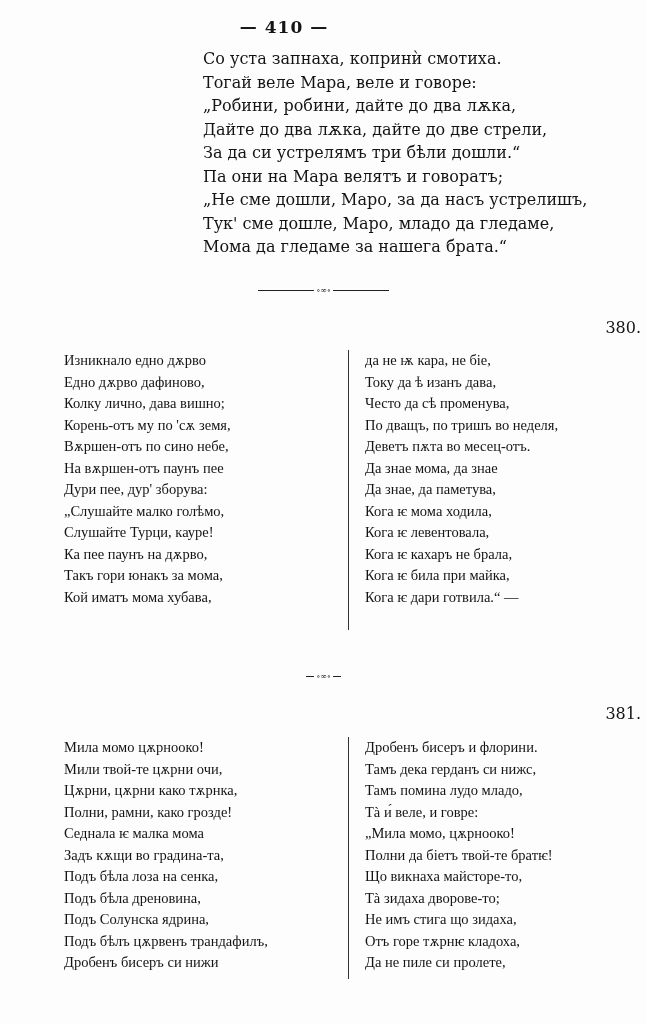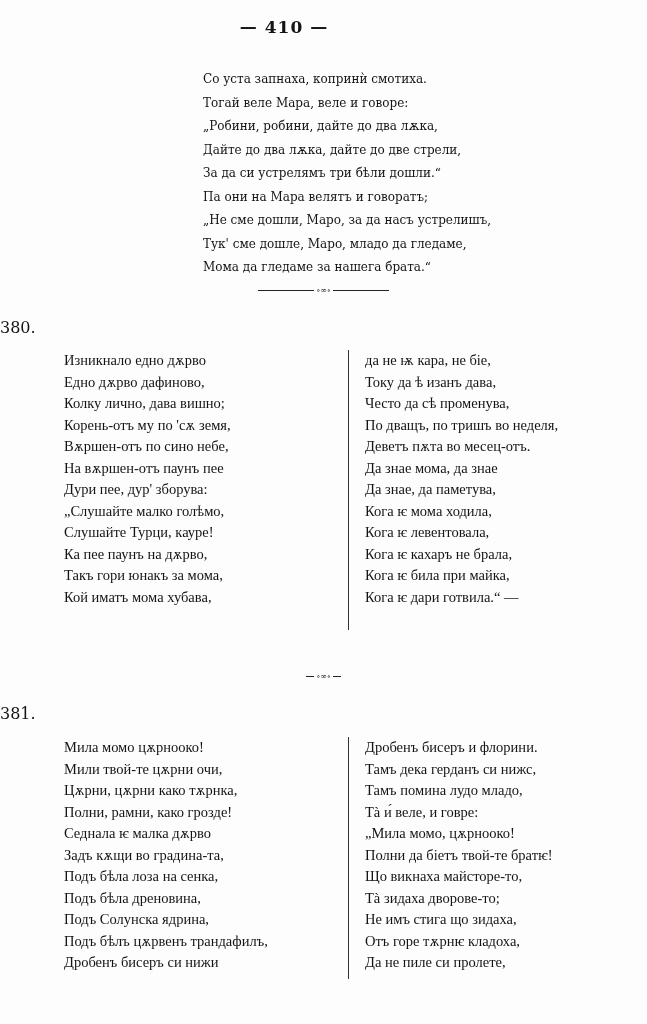--- a/index.html
+++ b/index.html
@@ -6,33 +6,33 @@
   body {
     width: 647px; height: 1024px; background: #fdfdfd; color: #141414;
     font-family: "DejaVu Serif", "Liberation Serif", serif;
     position: relative; overflow: hidden;
   }
   .page-num {
     position: absolute; top: 17px; left: 0; width: 568px; text-align: center;
     font-size: 17px; font-weight: bold; letter-spacing: 1px;
   }
   .intro {
-    position: absolute; left: 203px; top: 68px;
-    font-size: 12px; line-height: 23.5px; white-space: nowrap;
+    position: absolute; left: 203px; top: 47px;
+    font-size: 16px; line-height: 23.5px; white-space: nowrap;
   }
   .line { display: block; white-space: nowrap; }
   .orn {
     position: absolute; left: 0; width: 647px; text-align: center;
   }
   .orn .rule {
     display: inline-block; width: 56px; height: 1px; background: #222; vertical-align: middle;
   }
   .orn .mark { display: inline-block; font-size: 8px; vertical-align: middle; margin: 0 2px; }
   .song-num {
-    position: absolute; left: 0; width: 641px; text-align: left;
+    position: absolute; left: 0; width: 641px; text-align: right;
     font-size: 16px;
   }
   .col {
     position: absolute; font-size: 14.5px; line-height: 21.5px; white-space: nowrap; font-family: Liberation Serif, serif;
   }
   .divider {
     position: absolute; width: 1px; background: #333;
   }
 </style>
 </head>
@@ -94,21 +94,21 @@
   <span class="rule" style="width:8px;"></span><span class="mark">∘∞∘</span><span class="rule" style="width:8px;"></span>
 </div>
 
 <div class="song-num" style="top:704px;">381.</div>
 
 <div class="col" style="left:64px; top:737px;">
   <span class="line">Мила момо цѫрнооко!</span>
   <span class="line">Мили твой-те цѫрни очи,</span>
   <span class="line">Цѫрни, цѫрни како тѫрнка,</span>
   <span class="line">Полни, рамни, како грозде!</span>
-  <span class="line">Седнала ѥ малка дѫрво</span>
+  <span class="line">Седнала ѥ малка мома</span>
   <span class="line">Задъ кѫщи во градина-та,</span>
   <span class="line">Подъ бѣла лоза на сенка,</span>
   <span class="line">Подъ бѣла дреновина,</span>
   <span class="line">Подъ Солунска ядрина,</span>
   <span class="line">Подъ бѣлъ цѫрвенъ трандафилъ,</span>
   <span class="line">Дробенъ бисеръ си нижи</span>
 </div>
 
 <div class="divider" style="left:348px; top:737px; height:242px;"></div>
 

